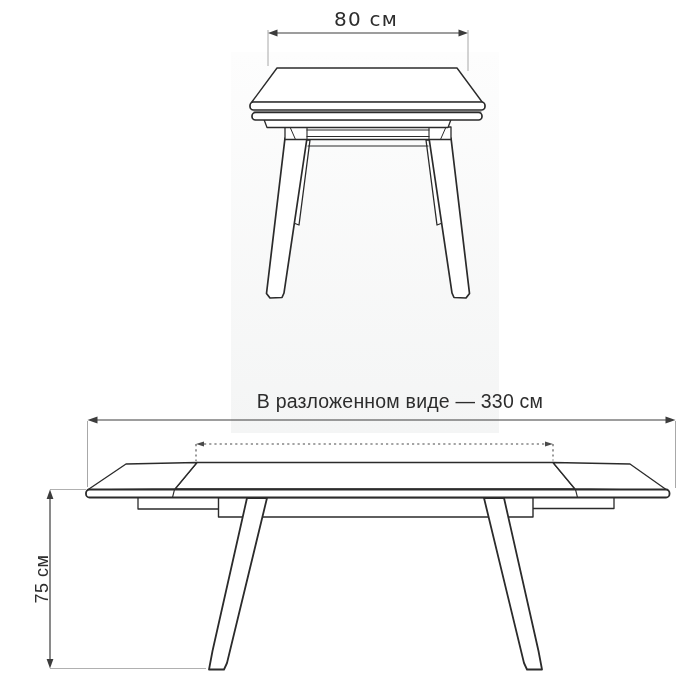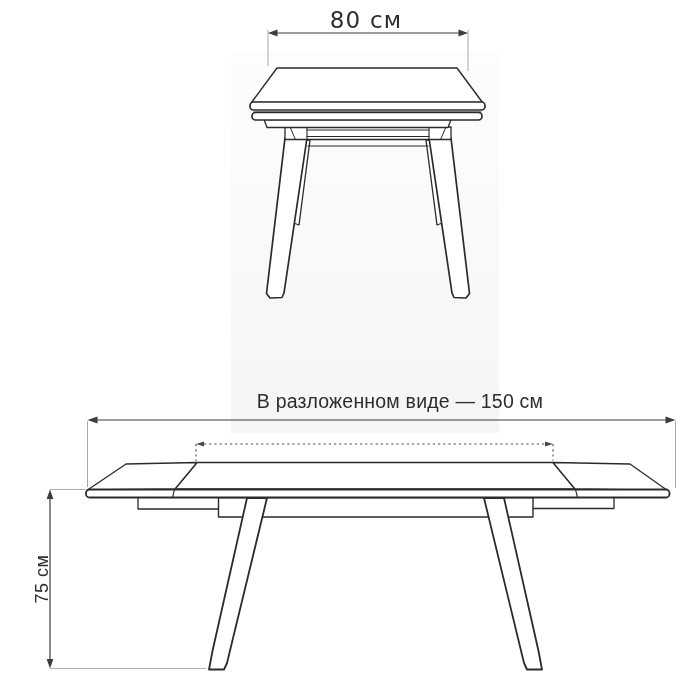--- a/index.html
+++ b/index.html
@@ -15,21 +15,21 @@
     position:absolute;
     color:#2d2d2d;
     font-weight:500;
     text-align:center;
     white-space:nowrap;
     user-select:none;
   }
   #label-80{
     left:266px;top:7px;width:200px;
     font-family:"DejaVu Sans","Liberation Sans",sans-serif;
-    font-size:23px;letter-spacing:1.2px;
+    font-size:20px;letter-spacing:1.2px;
   }
   #label-180{
     left:200px;top:390px;width:400px;
     font-size:19.5px;letter-spacing:0.2px;
   }
   #label-120{
     left:200px;top:422px;width:400px;
     font-size:19.5px;letter-spacing:0.2px;
   }
   #label-75{
@@ -125,18 +125,18 @@
       <path d="M50,489.5 H86" stroke="#b0b0b0" stroke-width="1" fill="none"></path>
       <path d="M50,668.5 H206" stroke="#b0b0b0" stroke-width="1" fill="none"></path>
       <path d="M50,498 V660" stroke="#3c3c3c" stroke-width="1.2" fill="none"></path>
       <path d="M50,489.5 L46.6,499 L53.4,499 Z" fill="#3c3c3c" stroke="none"></path>
       <path d="M50,668.5 L46.6,659 L53.4,659 Z" fill="#3c3c3c" stroke="none"></path>
     </g>
   </svg>
 
   <div id="label-80" class="dim-label">80 см</div>
 
-  <div id="label-180" class="dim-label">В разложенном виде — 150 см</div>
+  <div id="label-180" class="dim-label">В разложенном виде — 330 см</div>
 
 
   <div id="label-75" class="dim-label">75 см</div>
 
 </div>
 
 </body></html>

